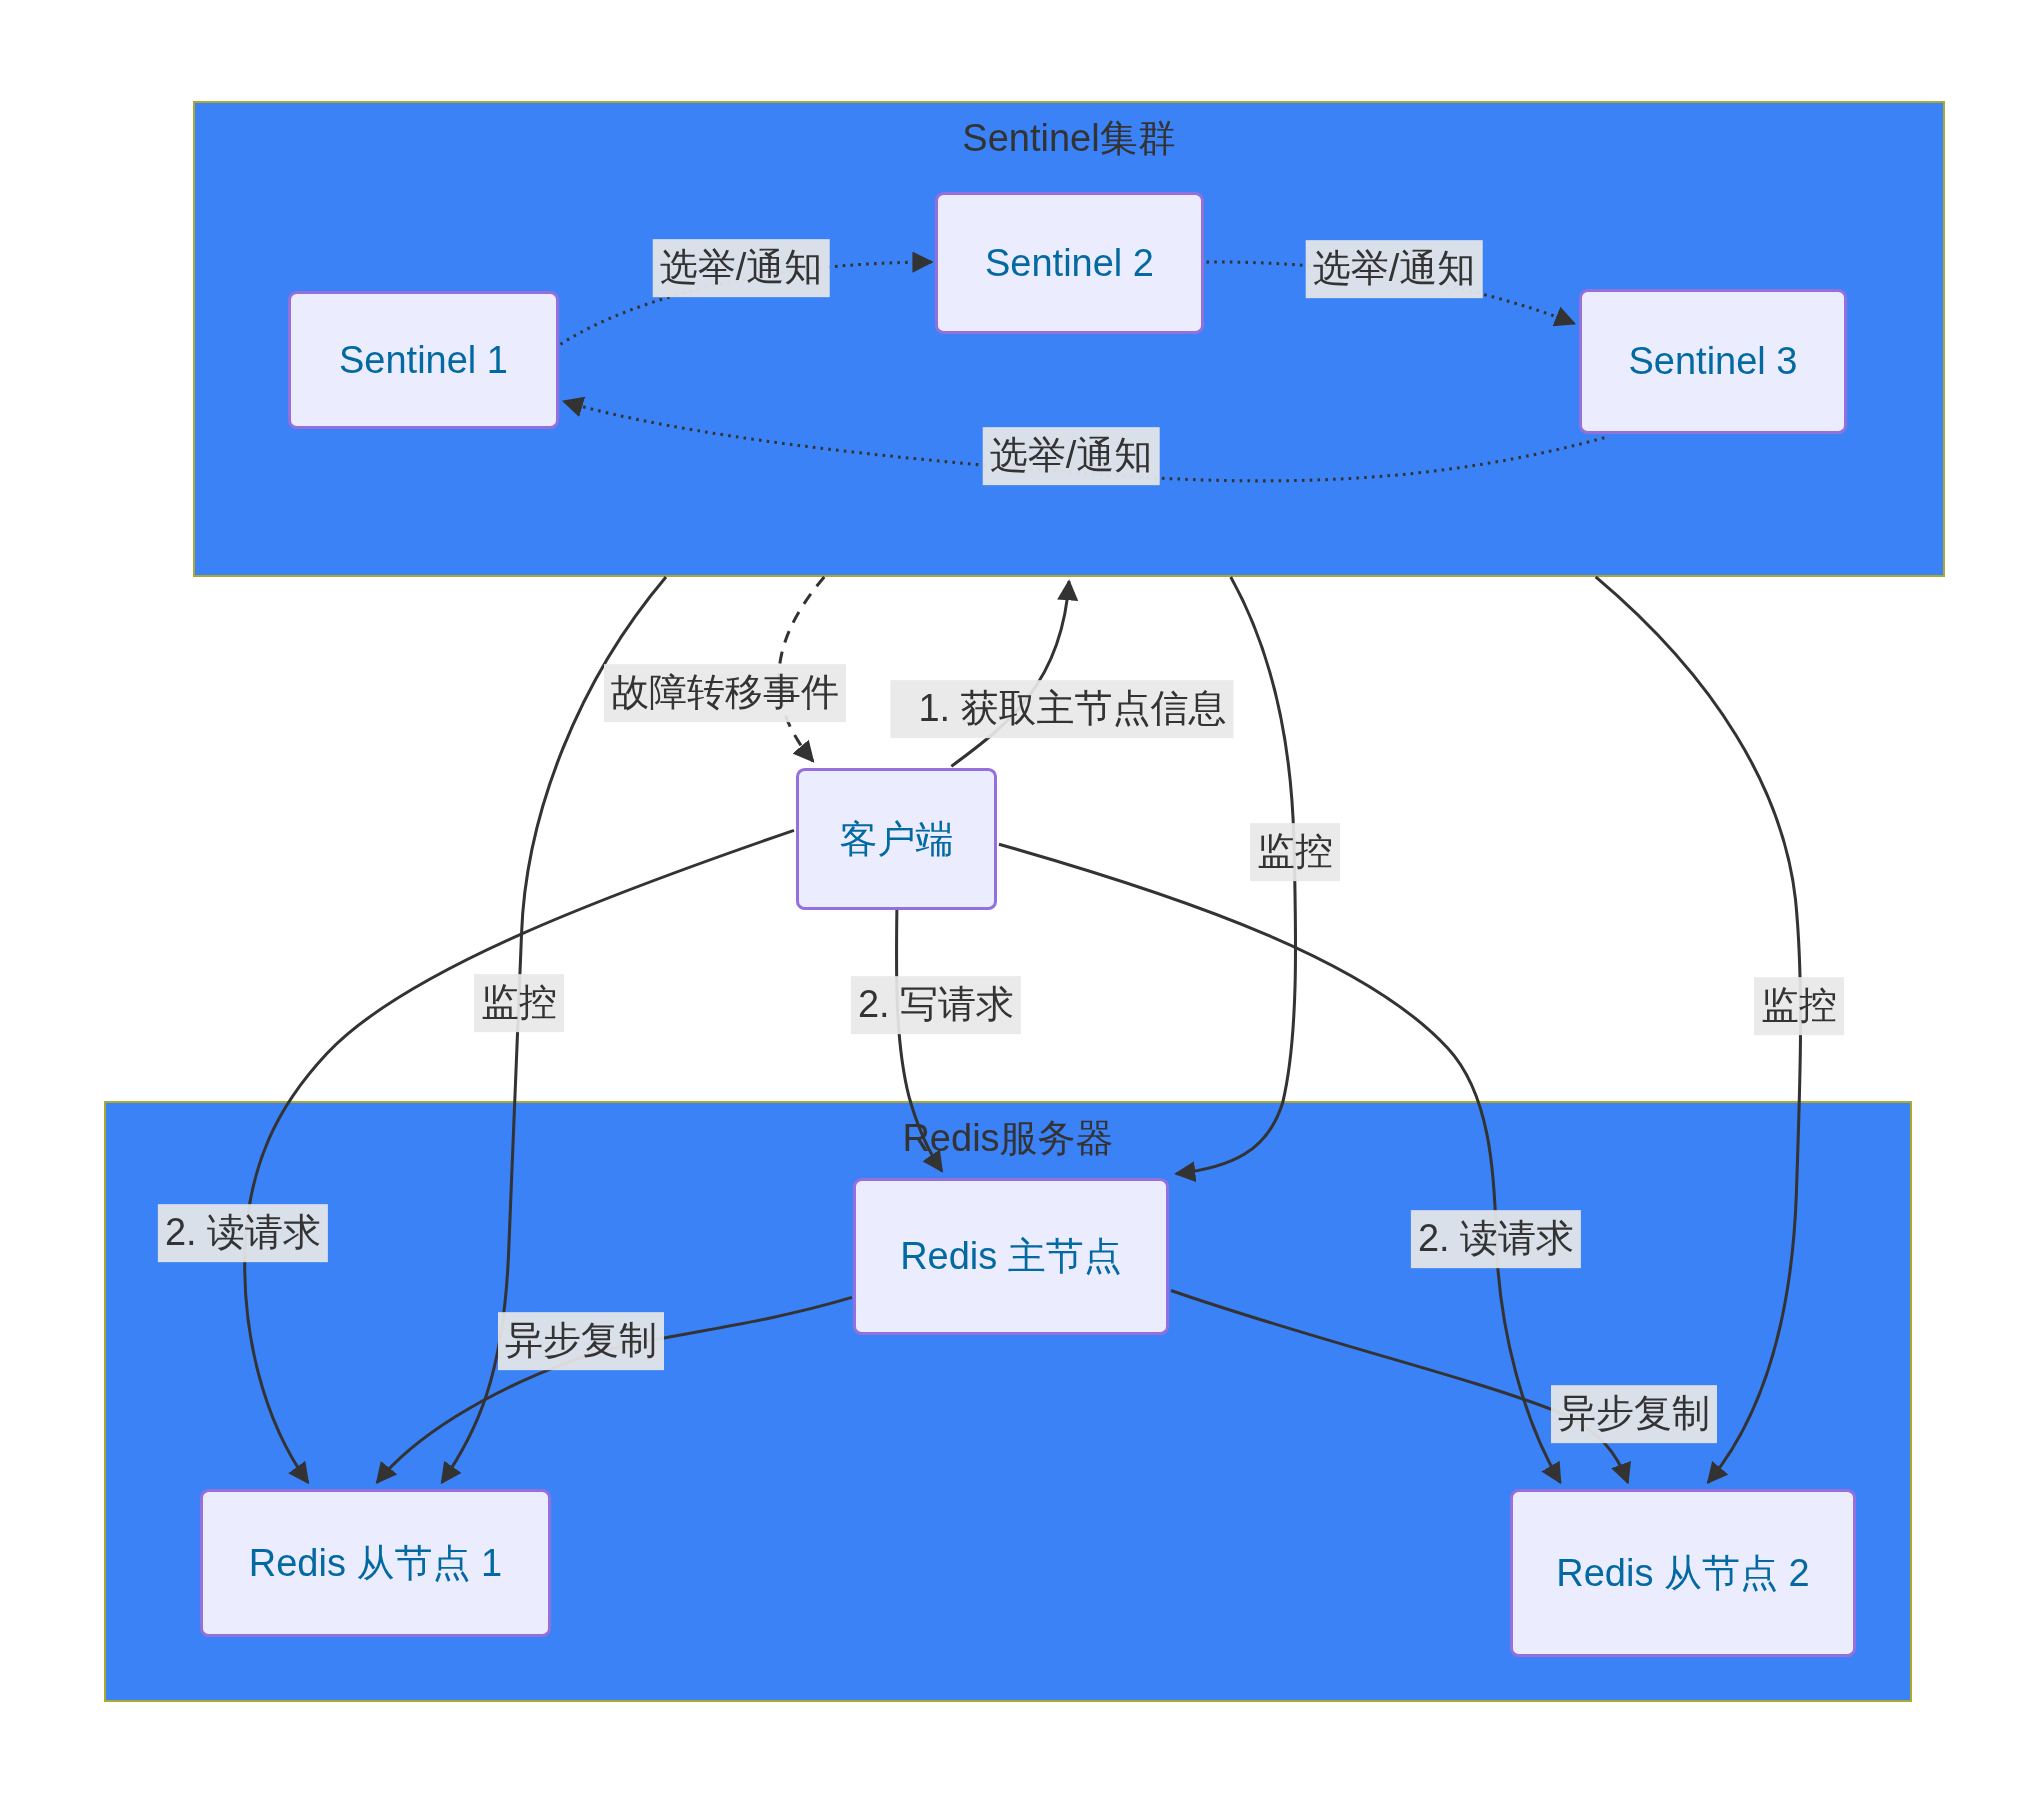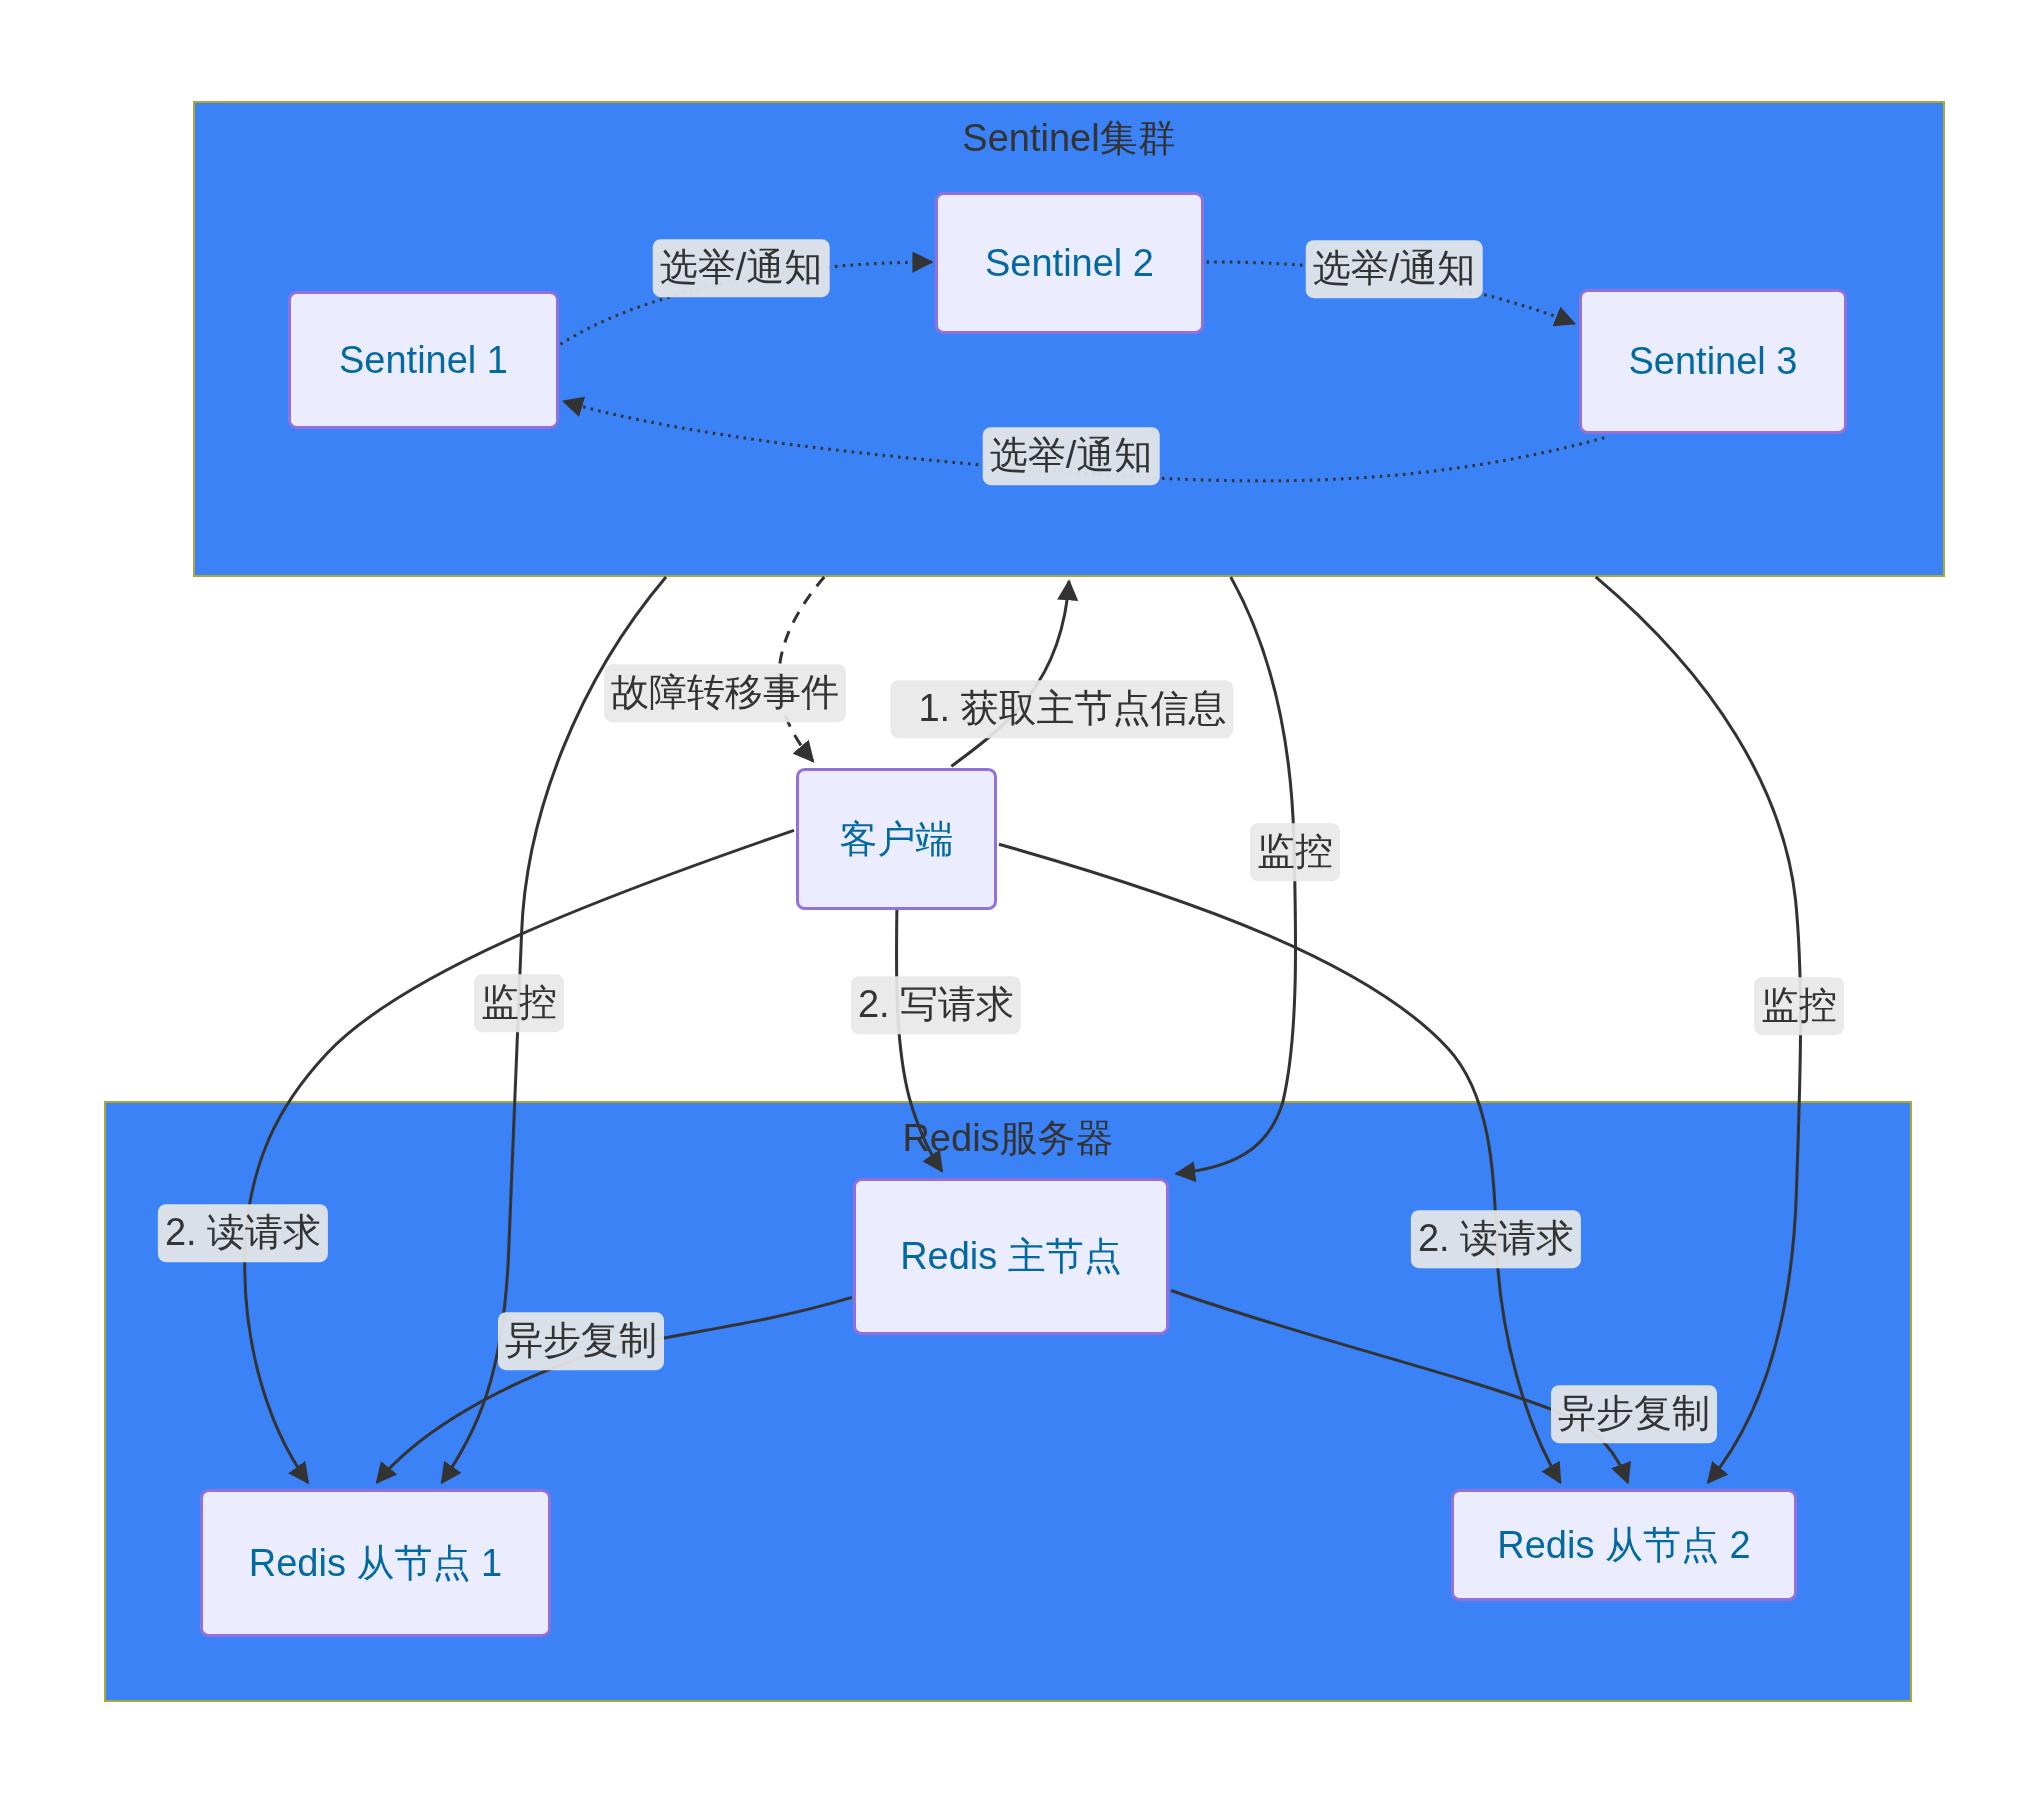--- a/index.html
+++ b/index.html
@@ -56,21 +56,20 @@
     position:absolute;
     transform:translate(-50%,-50%);
     background:rgba(232,232,232,0.92);
     padding:7px 7px;
     font-size:38px;
     line-height:1.15;
     color:#333333;
     white-space:nowrap;
     z-index:5;
     text-align:center;
-    border-radius:8px;
   }
 </style>
 </head>
 <body>
 
 <div class="canvas">
 
   <div class="cluster" style="left:193px;top:101px;width:1752px;height:476px;">
     <div class="cluster-title">Sentinel集群</div>
   </div>
@@ -100,21 +99,21 @@
     <path class="edge" marker-end="url(#arrow)" d="M 985,1500 C 858,1538 740,1545 665,1572 C 560,1610 478,1662 436,1714"></path>
     <path class="edge" marker-end="url(#arrow)" d="M 1354,1492 C 1520,1550 1700,1592 1800,1632 C 1852,1655 1870,1682 1882,1714"></path>
   </svg>
 
   <div class="node" style="left:288px;top:291px;width:271px;height:138px;">Sentinel 1</div>
   <div class="node" style="left:935px;top:192px;width:269px;height:142px;">Sentinel 2</div>
   <div class="node" style="left:1579px;top:289px;width:268px;height:145px;">Sentinel 3</div>
   <div class="node" style="left:853px;top:1178px;width:316px;height:157px;">Redis 主节点</div>
   <div class="node" style="left:796px;top:768px;width:201px;height:142px;">客户端</div>
   <div class="node" style="left:200px;top:1489px;width:351px;height:148px;">Redis 从节点 1</div>
-  <div class="node" style="left:1451px;top:1489px;width:346px;height:112px;">Redis 从节点 2</div>
+  <div class="node" style="left:1510px;top:1489px;width:346px;height:168px;">Redis 从节点 2</div>
 
   <div class="edge-label" style="left:741px;top:268px;">选举/通知</div>
   <div class="edge-label" style="left:1394px;top:269px;">选举/通知</div>
   <div class="edge-label" style="left:1071px;top:456px;">选举/通知</div>
   <div class="edge-label" style="left:725px;top:693px;">故障转移事件</div>
   <div class="edge-label" style="left:1062px;top:709px;padding-left:28px;">1. 获取主节点信息</div>
   <div class="edge-label" style="left:519px;top:1003px;">监控</div>
   <div class="edge-label" style="left:1295px;top:852px;">监控</div>
   <div class="edge-label" style="left:1799px;top:1006px;">监控</div>
   <div class="edge-label" style="left:936px;top:1005px;">2. 写请求</div>

